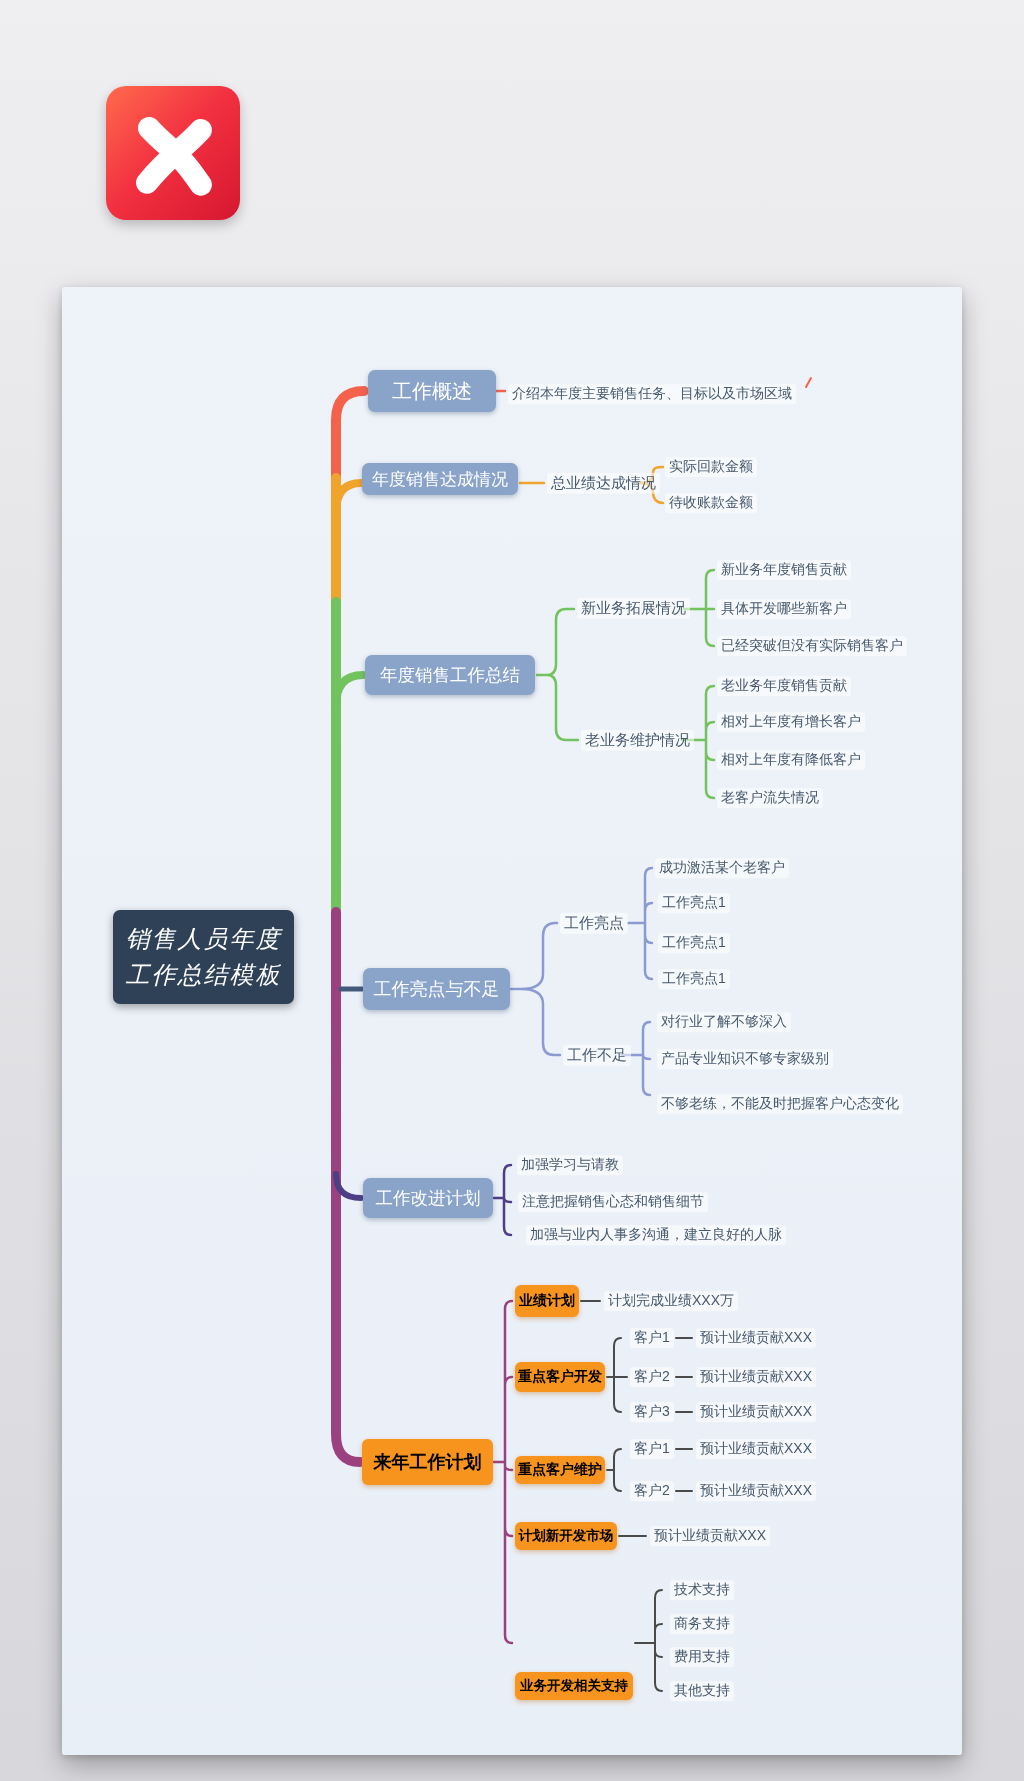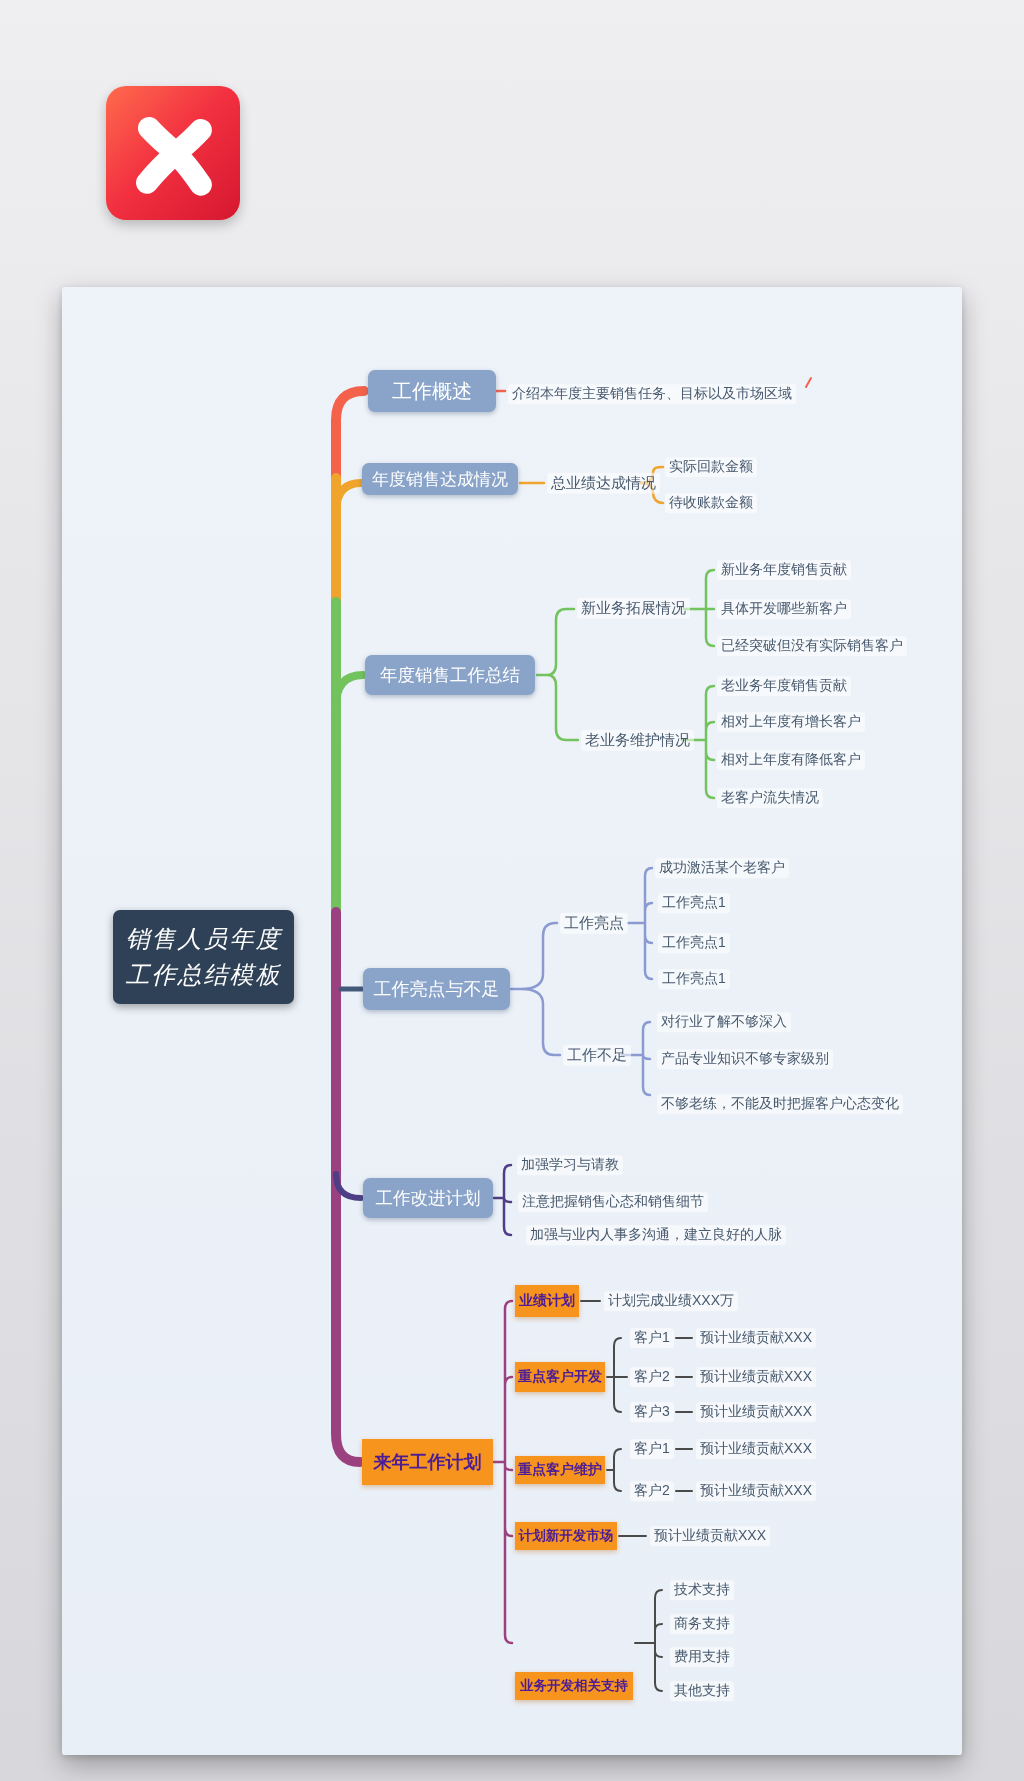--- a/index.html
+++ b/index.html
@@ -38,21 +38,21 @@
     box-shadow:0 2px 5px rgba(60,80,110,.35);
   }
   .rootbox{
     position:absolute;display:flex;flex-direction:column;align-items:center;justify-content:center;
     background:#2e4156;color:#fff;border-radius:7px;
     font-size:24px;line-height:36px;letter-spacing:2px;
     box-shadow:0 3px 8px rgba(0,0,0,.35);white-space:nowrap;
   }
   .obox{
     position:absolute;display:flex;align-items:center;justify-content:center;
-    background:#f7941e;color:#4c1d95;border-radius:0;font-weight:700;white-space:nowrap;
+    background:#f7941e;color:#000000;border-radius:6px;font-weight:700;white-space:nowrap;
     box-shadow:0 2px 5px rgba(185,95,0,.35);
   }
   .lab,.leaf{
     position:absolute;transform:translateY(-50%);white-space:nowrap;color:#47596d;
     background:rgba(255,255,255,.55);padding:1px 4px;border-radius:3px;line-height:1.25;
   }
   .lab{font-size:15px;}
   .leaf{font-size:14px;}
 </style>
 </head>

